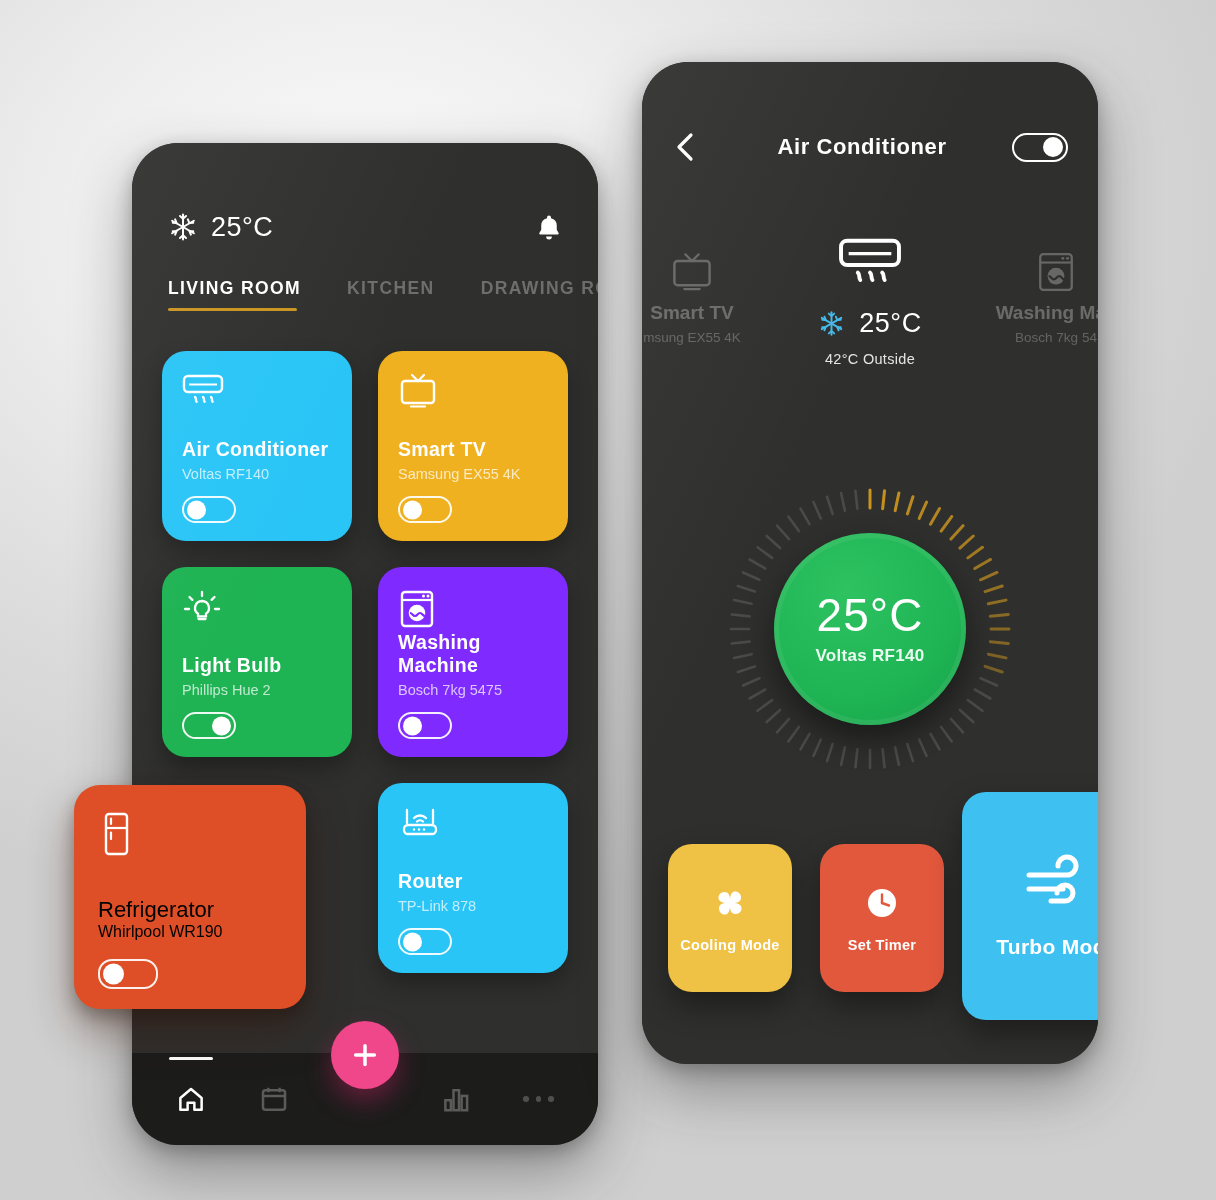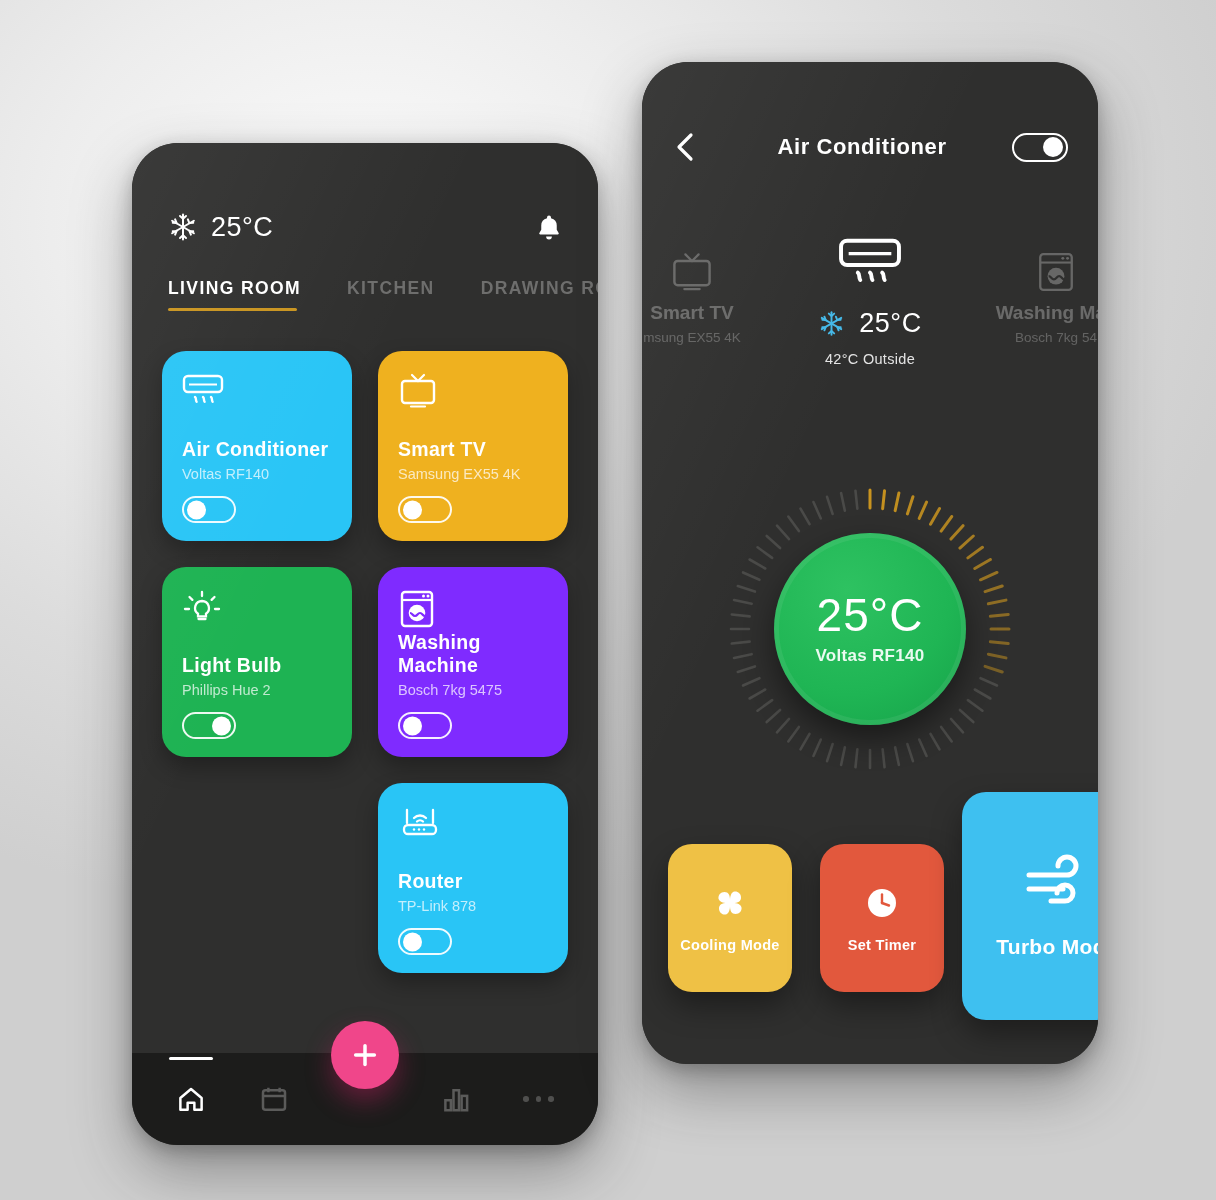--- a/index.html
+++ b/index.html
@@ -385,20 +385,37 @@
               <i></i>
               <i></i>
               <i></i>
             </span>
         </div>
       </div>
 
     </div>
   </div>
 
+  <div id="card-fridge">
+    <div class="c-icon">
+      <svg width="36" height="46" viewBox="0 0 36 46">
+        <rect x="8" y="3" width="21" height="40" rx="3" fill="none" stroke="#fff" stroke-width="2.4"></rect>
+        <line x1="8" y1="17" x2="29" y2="17" stroke="#fff" stroke-width="2.2"></line>
+        <line x1="13" y1="7.5" x2="13" y2="13" stroke="#fff" stroke-width="2.2" stroke-linecap="round"></line>
+        <line x1="13" y1="21.5" x2="13" y2="28" stroke="#fff" stroke-width="2.2" stroke-linecap="round"></line>
+      </svg>
+    </div>
+    <div class="c-title" style="margin-top:auto">Refrigerator</div>
+    <div class="c-sub">Whirlpool WR190</div>
+    <div class="c-toggle" style="margin-top:18px">
+      <div class="toggle" style="width:60px;height:30px">
+          <span class="knob" style="width:21px;height:21px"></span>
+        </div>
+    </div>
+  </div>
 
   <div class="phone" id="phone-right">
     <div class="screen2">
 
       <div class="hdr2">
         <div class="back-btn">
           <svg width="26" height="32" viewBox="0 0 26 32">
             <path d="M19 4 7 16l12 12" fill="none" stroke="#fff" stroke-width="3.2" stroke-linecap="round" stroke-linejoin="round"></path>
           </svg>
         </div>

